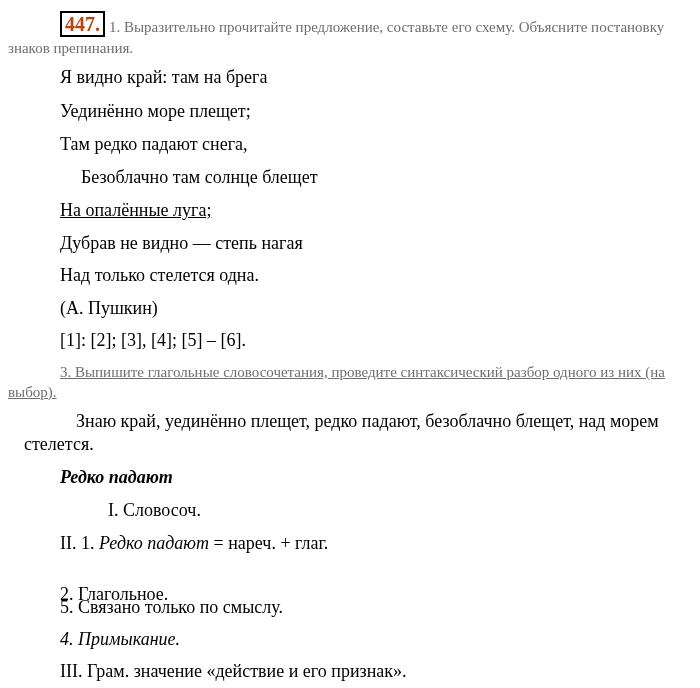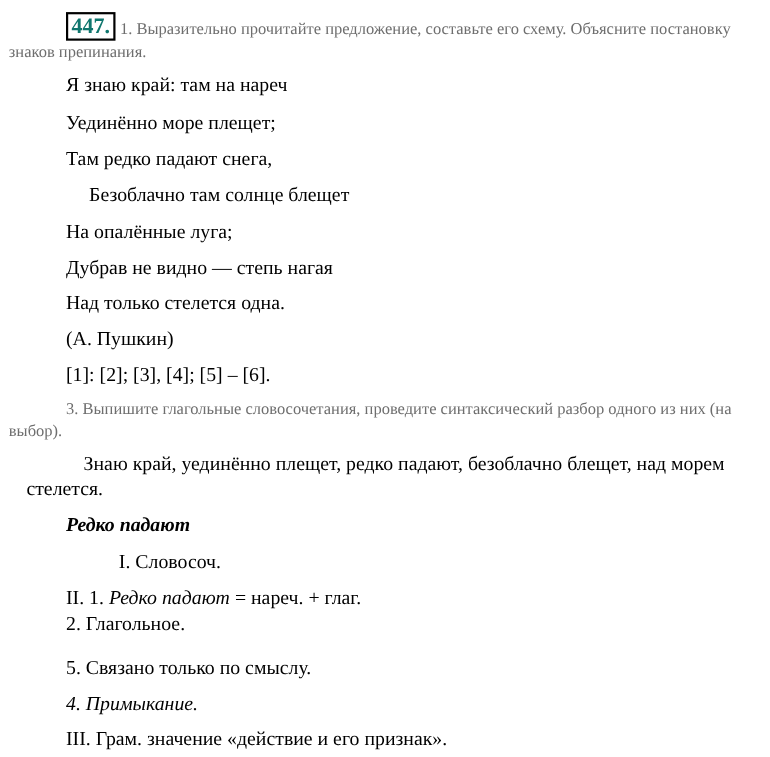--- a/index.html
+++ b/index.html
@@ -17,27 +17,27 @@
     }
     .task {
       position: absolute;
       left: 8px;
       width: 690px;
       font-size: 15px;
       color: #6e6e6e;
       line-height: 20px;
     }
     .task1 { top: 12px; text-indent: 52px; }
-    .task3 { top: 362px; text-indent: 52px; }
+    .task3 { top: 362px; text-indent: 52px; text-decoration: underline; }
     .num-box {
       display: inline-block;
       border: 2px solid #000;
       font-weight: bold;
       font-size: 20px;
-      color: #0f766e;
+      color: #c2410c;
       padding: 0 3px;
       line-height: 22px;
       margin-right: 4px;
       text-indent: 0;
       position: relative;
       top: -1px;
     }
     .line {
       position: absolute;
       left: 60px;
@@ -57,35 +57,35 @@
     .bold-italic { font-weight: bold; font-style: italic; }
     .italic { font-style: italic; }
   </style>
 </head>
 <body>
 
 <div class="task task1">
   <span class="num-box">447.</span><span>1. Выразительно прочитайте предложение, составьте его схему. Объясните постановку знаков препинания.</span>
 </div>
 
-<div class="line" style="top:66px;">Я знаю край: там на нареч</div>
+<div class="line" style="top:66px;">Я видно край: там на брега</div>
 <div class="line" style="top:100px;">Уединённо море плещет;</div>
 <div class="line" style="top:133px;">Там редко падают снега,</div>
 <div class="line" style="top:166px;margin-left:21px;">Безоблачно там солнце блещет</div>
-<div class="line" style="top:199px;">На опалённые луга;</div>
+<div class="line" style="top:199px;text-decoration:underline;">На опалённые луга;</div>
 <div class="line" style="top:232px;">Дубрав не видно — степь нагая</div>
 <div class="line" style="top:264px;">Над только стелется одна.</div>
 <div class="line" style="top:297px;">(А. Пушкин)</div>
 <div class="line" style="top:329px;">[1]: [2]; [3], [4]; [5] – [6].</div>
 
 <div class="task task3">3. Выпишите глагольные словосочетания, проведите синтаксический разбор одного из них (на выбор).</div>
 
 <div class="para" style="top:410px;">Знаю край, уединённо плещет, редко падают, безоблачно блещет, над морем стелется.</div>
 
 <div class="line bold-italic" style="top:466px;">Редко падают</div>
 <div class="line" style="top:499px;margin-left:48px;">I. Словосоч.</div>
 <div class="line" style="top:532px;text-align:right;">
   <span>II. 1. </span><span class="italic">Редко падают</span><span> = нареч. + глаг.</span>
 </div>
-<div class="line" style="top:556px;text-align:right;">2. Глагольное.</div>
+<div class="line" style="top:583px;text-align:right;">2. Глагольное.</div>
 <div class="line" style="top:596px;">5. Связано только по смыслу.</div>
 <div class="line" style="top:628px;font-style:italic;">4. Примыкание.</div>
 <div class="line" style="top:660px;">III. Грам. значение «действие и его признак».</div>
 
 </body></html>

